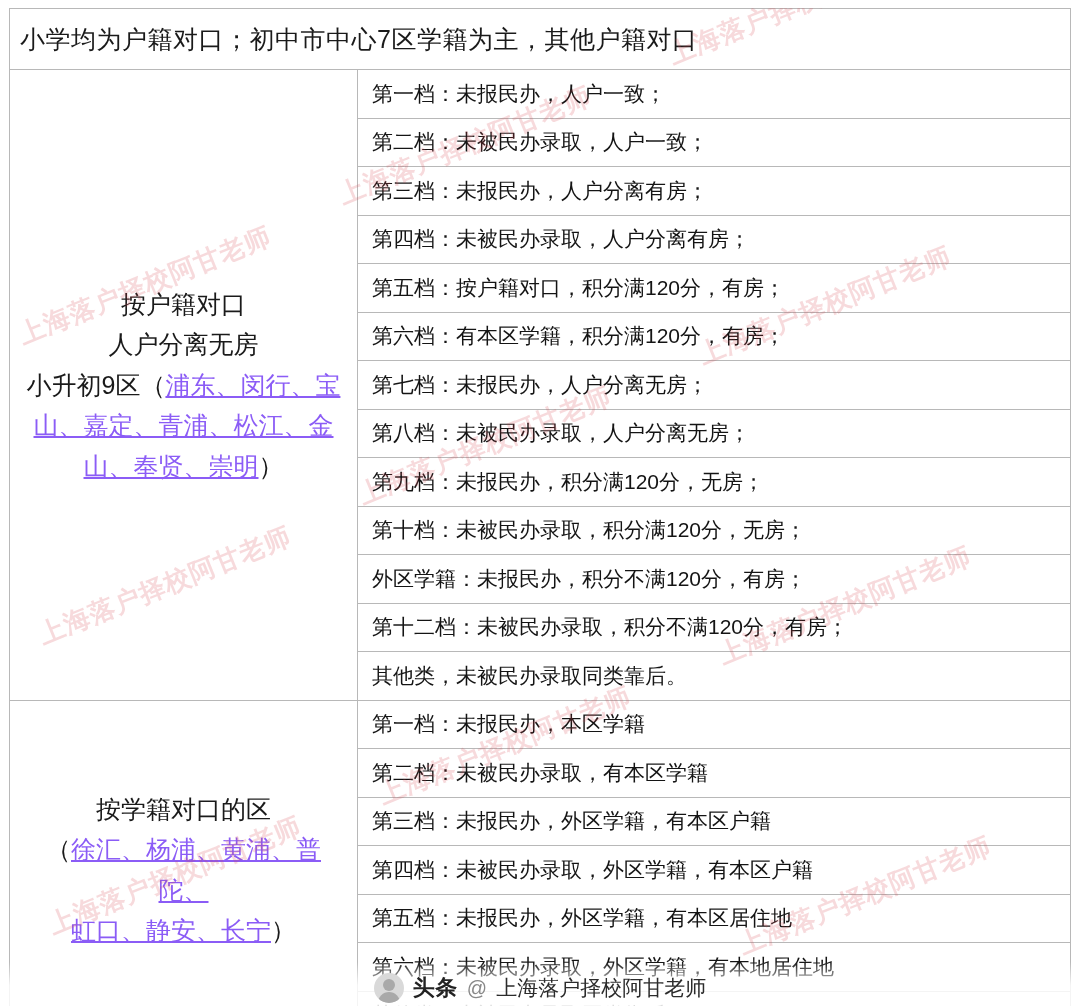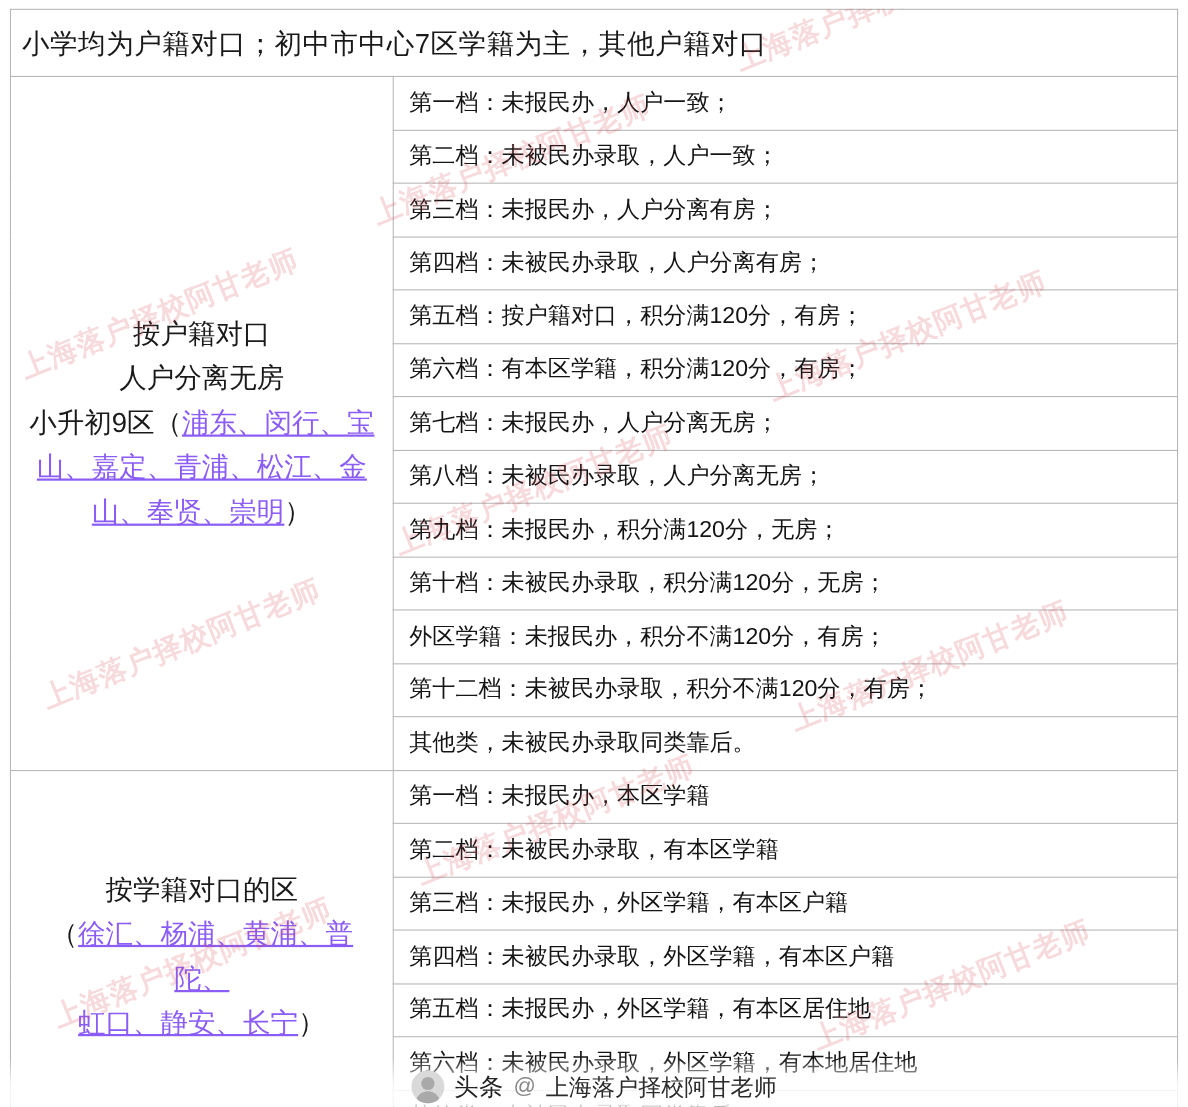--- a/index.html
+++ b/index.html
@@ -132,21 +132,21 @@
   .avatar::after {
     content: "";
     position: absolute;
     left: 4px; top: 19px;
     width: 22px; height: 15px;
     border-radius: 11px 11px 0 0;
     background: #a9a9a9;
   }
   .toutiao-logo {
     font-size: 22px;
-    font-weight: normal;
+    font-weight: bold;
     color: #222;
     letter-spacing: 0.5px;
   }
   .sep {
     color: #888;
     font-size: 20px;
   }
 </style>
 </head>
 <body>

